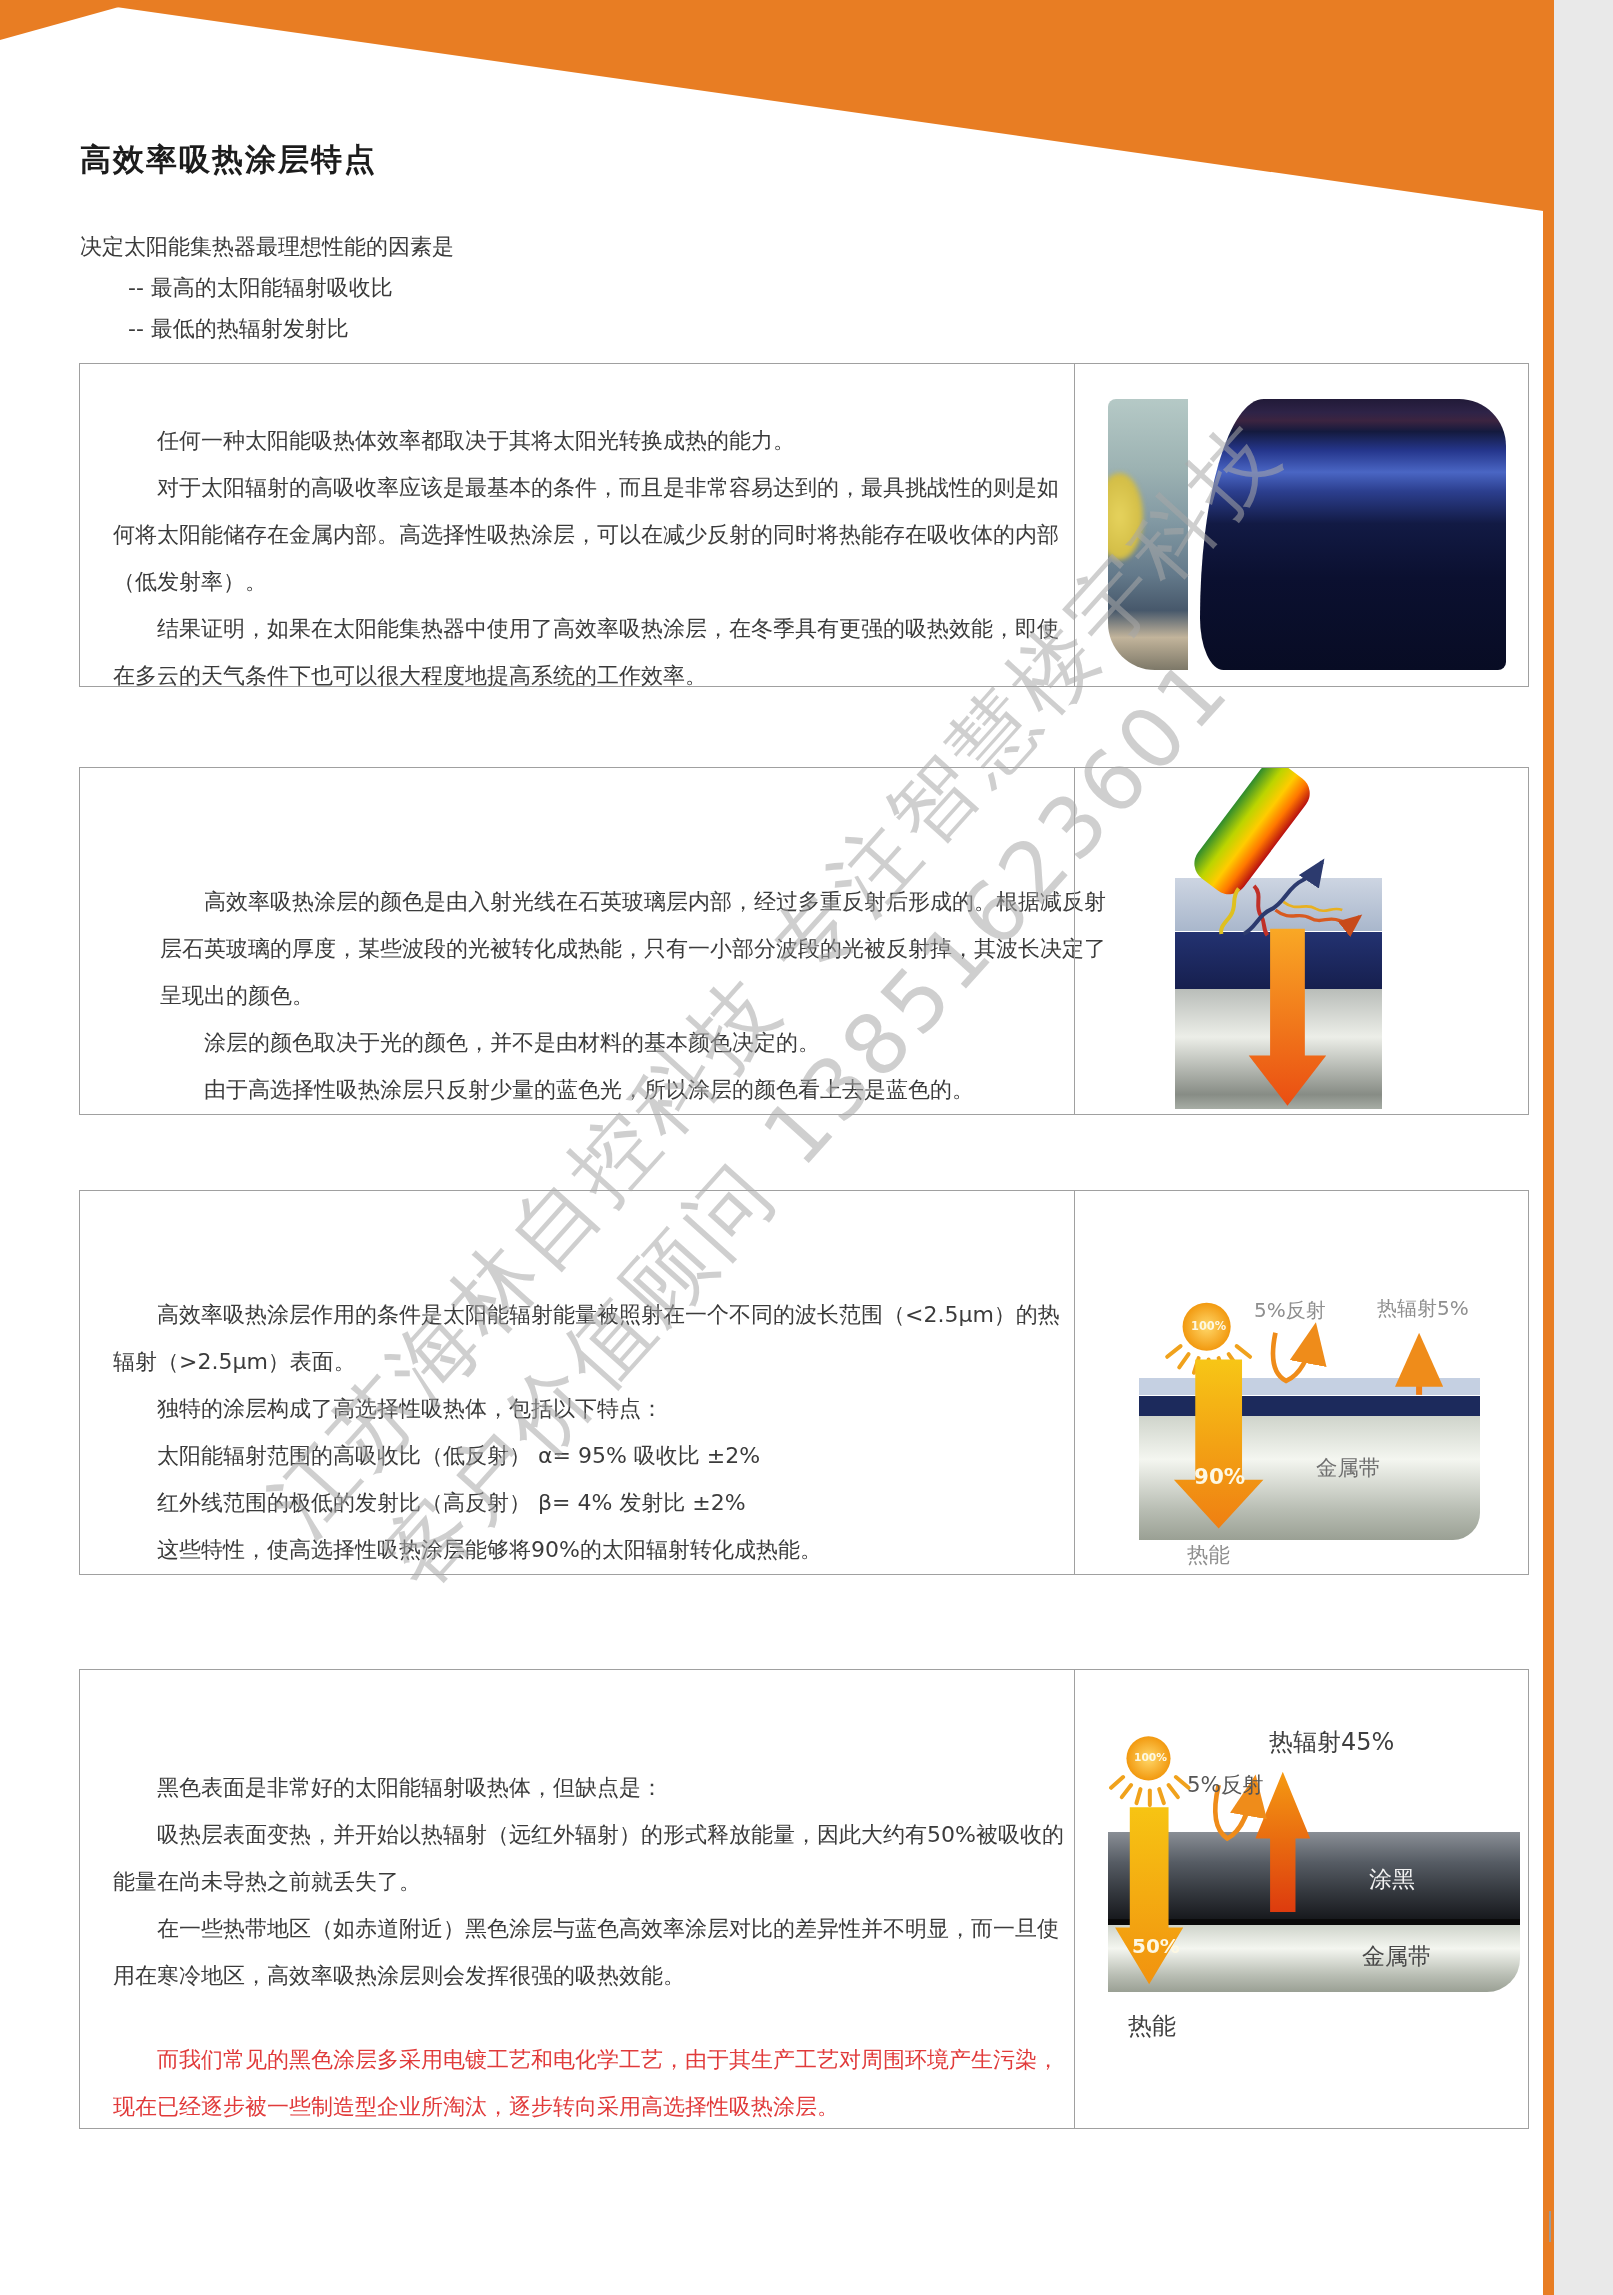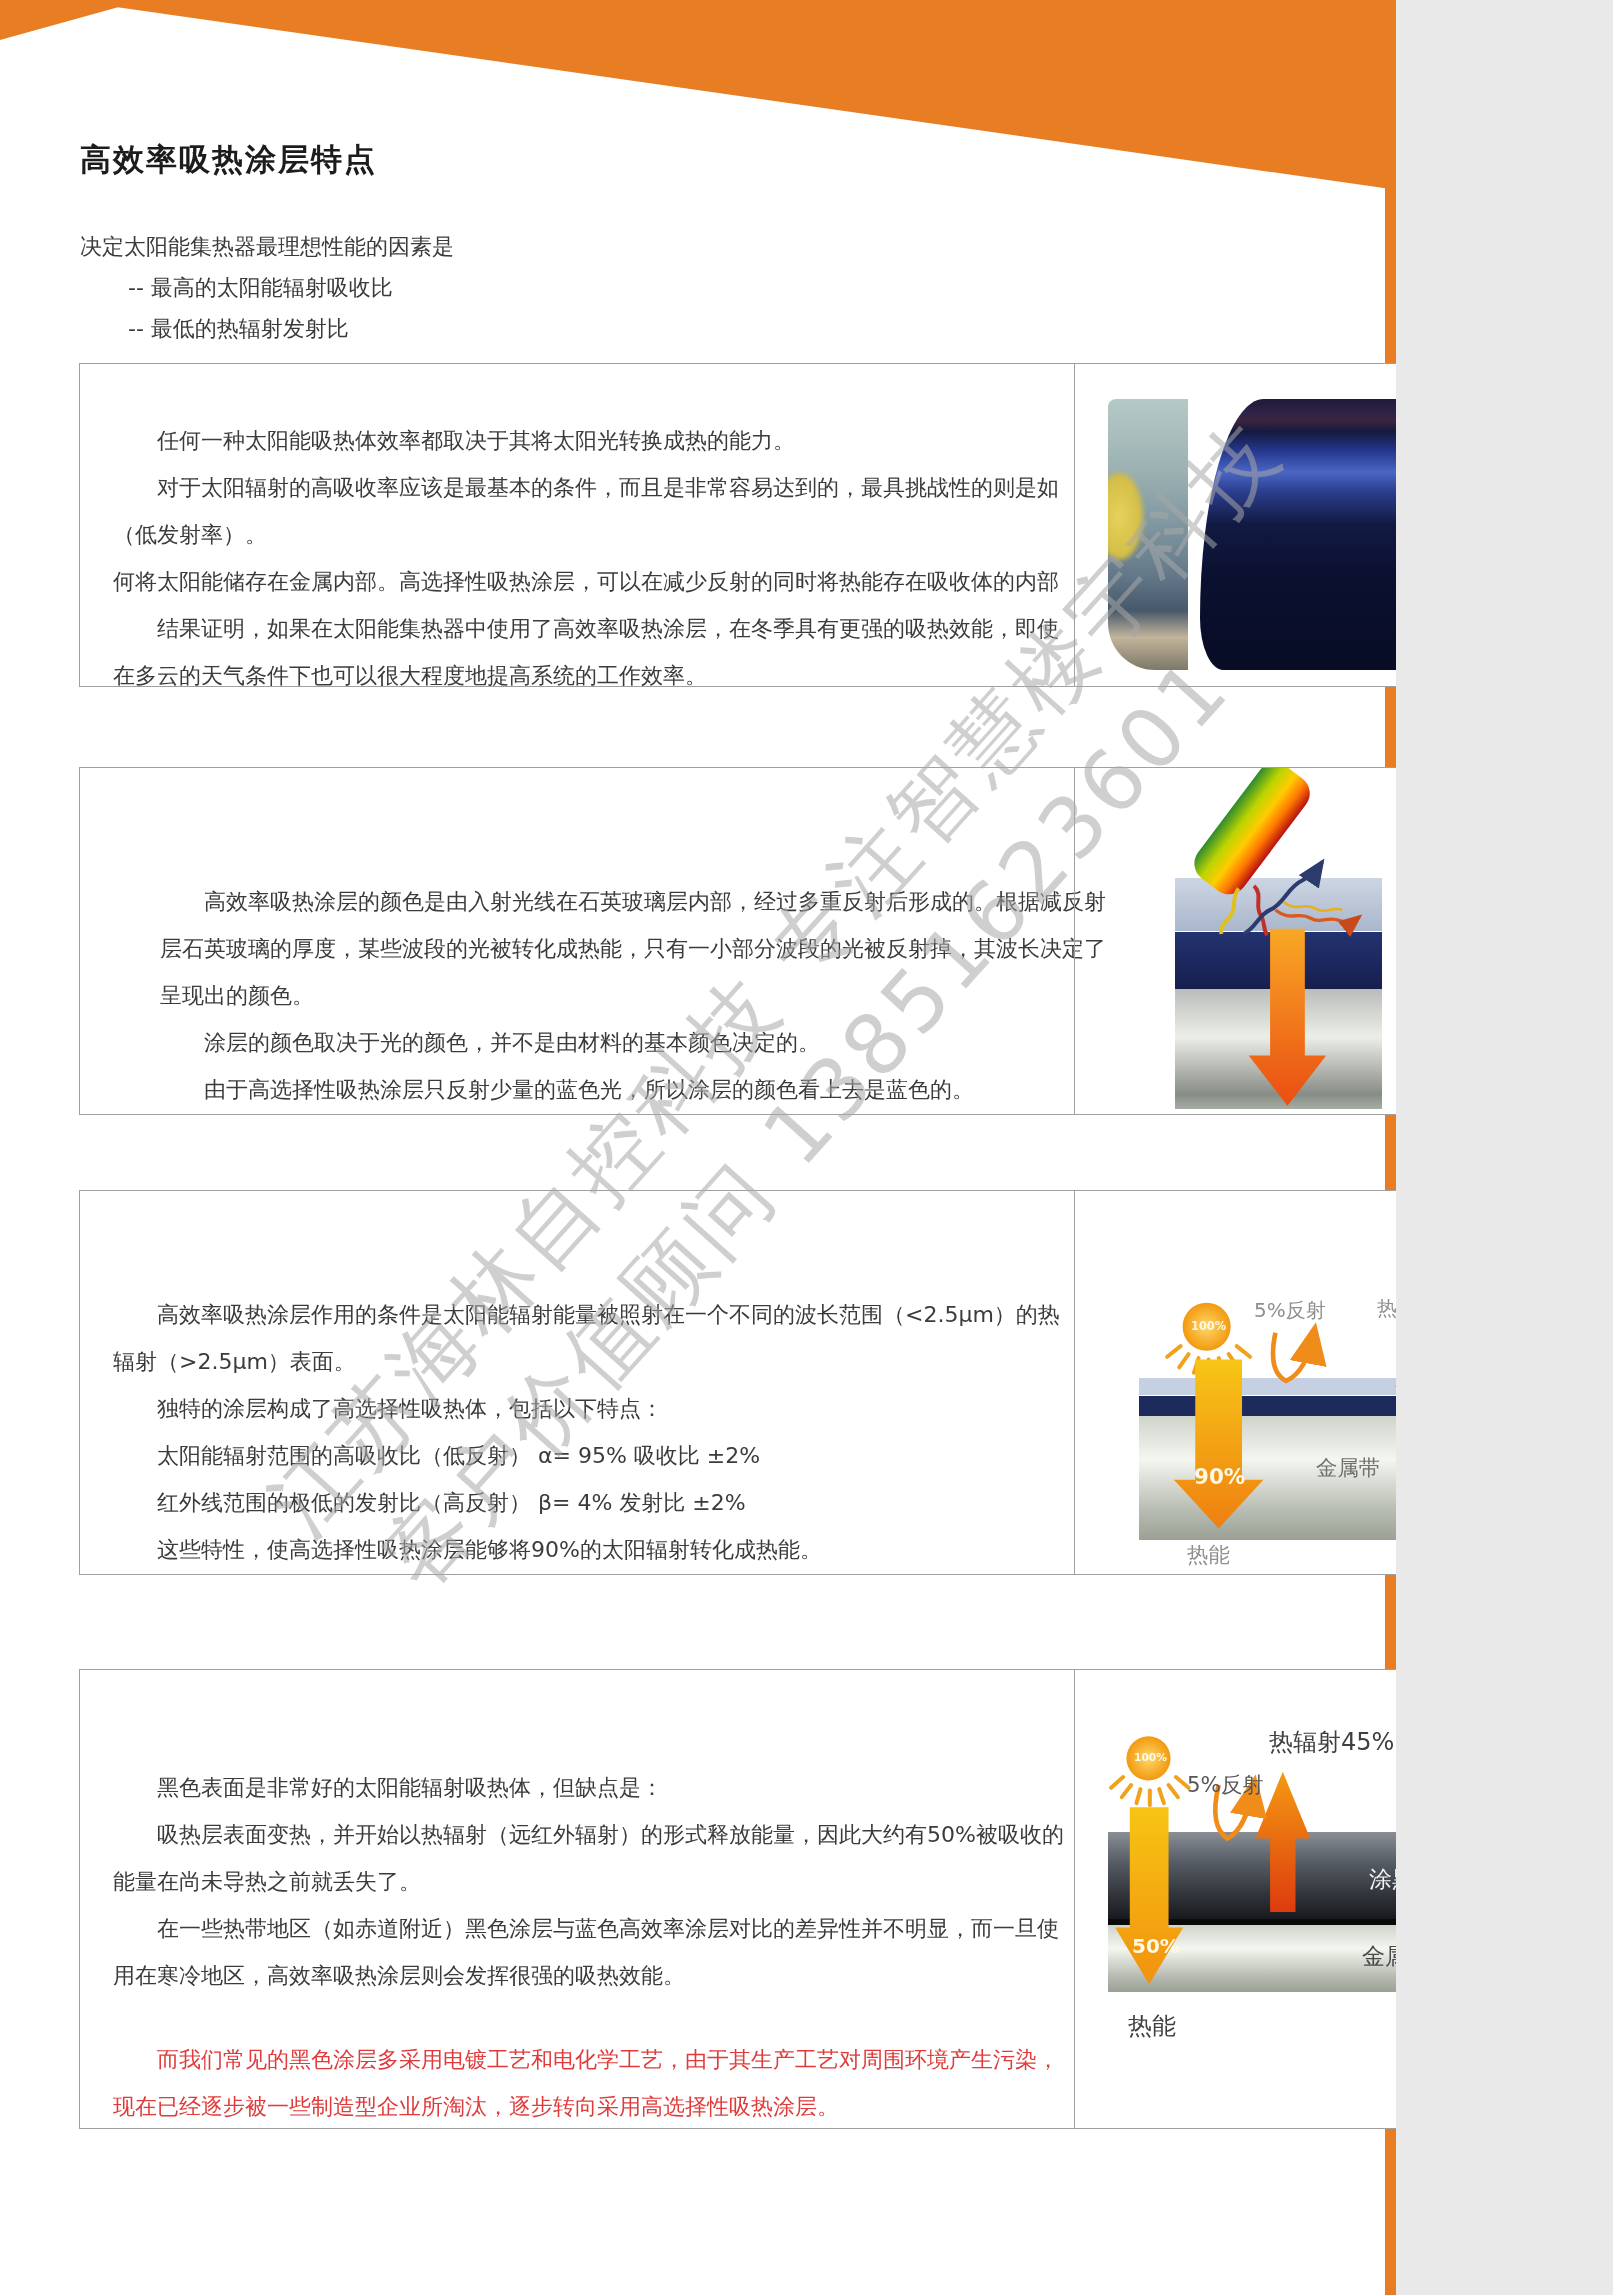--- a/index.html
+++ b/index.html
@@ -1,16 +1,16 @@
 <!DOCTYPE html>
 <html style="font-size:10.7px"><head>
 <meta charset="utf-8">
 <style>
   html,body{margin:0;padding:0;background:#e9e9e9;}
-  .page{position:relative;width:1396px;height:2295px;background:#ffffff;overflow:hidden;
+  .page{position:relative;width:1554px;height:2295px;background:#ffffff;overflow:hidden;
         font-family:"DejaVu Sans","Liberation Sans",sans-serif;color:#3a3a3a;}
 
   
   .hdr-band{position:absolute;left:67px;top:0;width:1547px;height:221px;background:#e87d23;
             clip-path:polygon(0 0,100% 0,100% 100%);}
   .hdr-tri{position:absolute;left:0;top:0;width:144px;height:40px;background:#e87d23;
            clip-path:polygon(0 0,100% 0,0 100%);}
   .right-stripe{position:absolute;right:0;top:0;width:10.7px;height:2295px;background:#e87d23;}
 
   
@@ -98,22 +98,22 @@
   <div class="intro">
     <div>决定太阳能集热器最理想性能的因素是</div>
     <div class="bullet">-- 最高的太阳能辐射吸收比</div>
     <div class="bullet">-- 最低的热辐射发射比</div>
   </div>
 
   <section class="box box1">
     <div class="btext">
       <div class="tline ind">任何一种太阳能吸热体效率都取决于其将太阳光转换成热的能力。</div>
       <div class="tline ind">对于太阳辐射的高吸收率应该是最基本的条件，而且是非常容易达到的，最具挑战性的则是如</div>
+      <div class="tline">何将太阳能储存在金属内部。高选择性吸热涂层，可以在减少反射的同时将热能存在吸收体的内部</div>
       <div class="tline">（低发射率）。</div>
-      <div class="tline">何将太阳能储存在金属内部。高选择性吸热涂层，可以在减少反射的同时将热能存在吸收体的内部</div>
       <div class="tline ind">结果证明，如果在太阳能集热器中使用了高效率吸热涂层，在冬季具有更强的吸热效能，即使</div>
       <div class="tline">在多云的天气条件下也可以很大程度地提高系统的工作效率。</div>
     </div>
     <div class="sep"></div>
     <div class="dia">
       <div class="photo">
         <div class="sliver"></div>
         <div class="core"></div>
         <div class="main"></div>
       </div>

